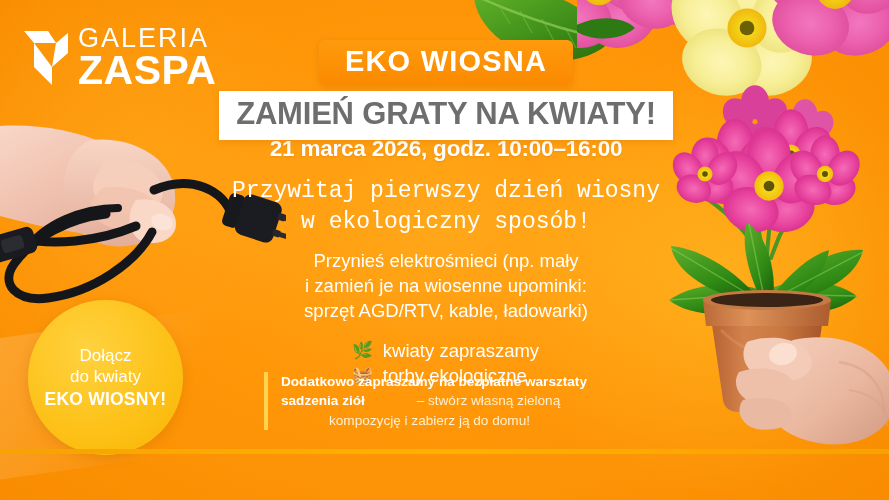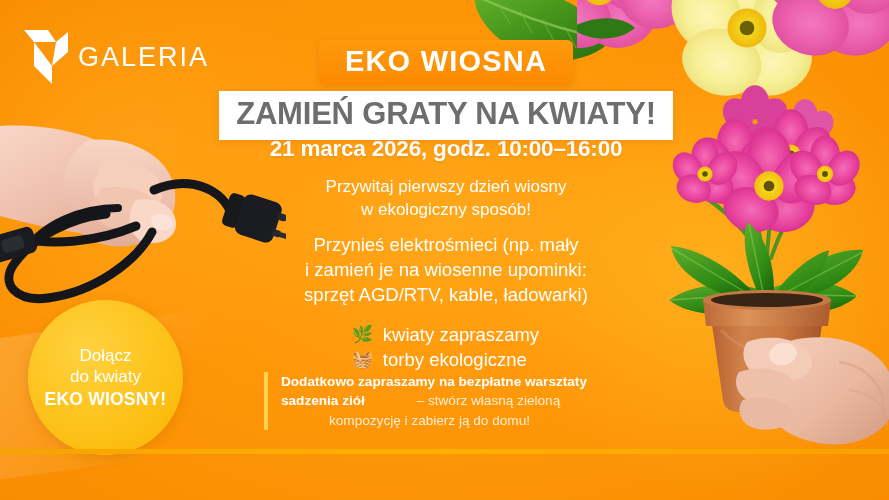--- a/index.html
+++ b/index.html
@@ -75,21 +75,21 @@
   
   .copy {
     position:absolute; left:196px; top:136px; width:500px;
     text-align:center; color:#fff; z-index:22;
   }
   .date-line {
     font-size:22.5px; font-weight:800; letter-spacing:-.2px;
     text-shadow:0 1px 2px rgba(160,80,0,.18);
   }
   .lead {
-    margin-top:14px; font-size:17px; line-height:1.33; font-weight:400;
+    margin-top:14px; font-size:23px; line-height:1.33; font-weight:400;font-family:Liberation Mono, monospace;
   }
   .para {
     margin-top:12px; font-size:18.5px; line-height:1.34; font-weight:400;
   }
 
   
   .bullets {
     margin-top:16px;
     display:inline-flex; flex-direction:column; gap:3px;
     text-align:left;
@@ -430,20 +430,21 @@
   <div class="logo">
     <span class="logo-mark">
       <svg width="47" height="62" viewBox="0 0 47 62">
         <path d="M2 4 L 26 4 L 34 16 L 12 16 Z" fill="#fff"></path>
         <path d="M34 16 L 46 6 L 46 26 L 30 40 Z" fill="#fff"></path>
         <path d="M12 16 L 30 40 L 30 58 L 12 40 Z" fill="#fff"></path>
       </svg>
     </span>
     <span class="logo-words">
       <span class="logo-top">GALERIA</span>
+      <span class="logo-bottom">ZASPA</span>
     </span>
   </div>
 
   <div class="head-wrap">
     <div class="eko-badge">EKO WIOSNA</div>
     <div class="zamien-band">ZAMIEŃ GRATY NA KWIATY!</div>
   </div>
 
   <div class="copy">
     <div class="date-line">21 marca 2026, godz. 10:00–16:00</div>

